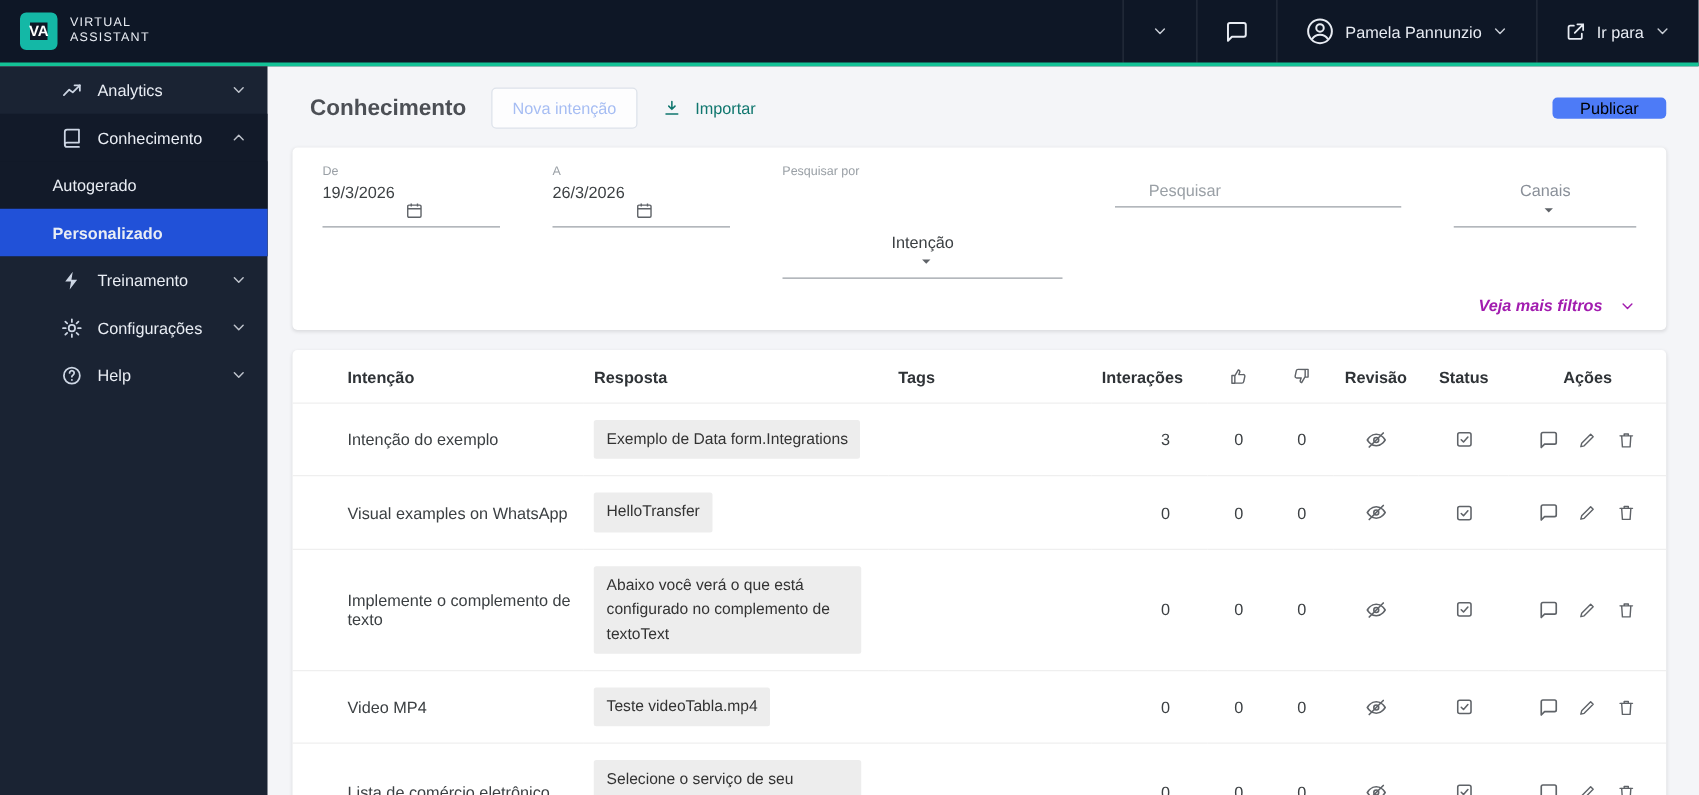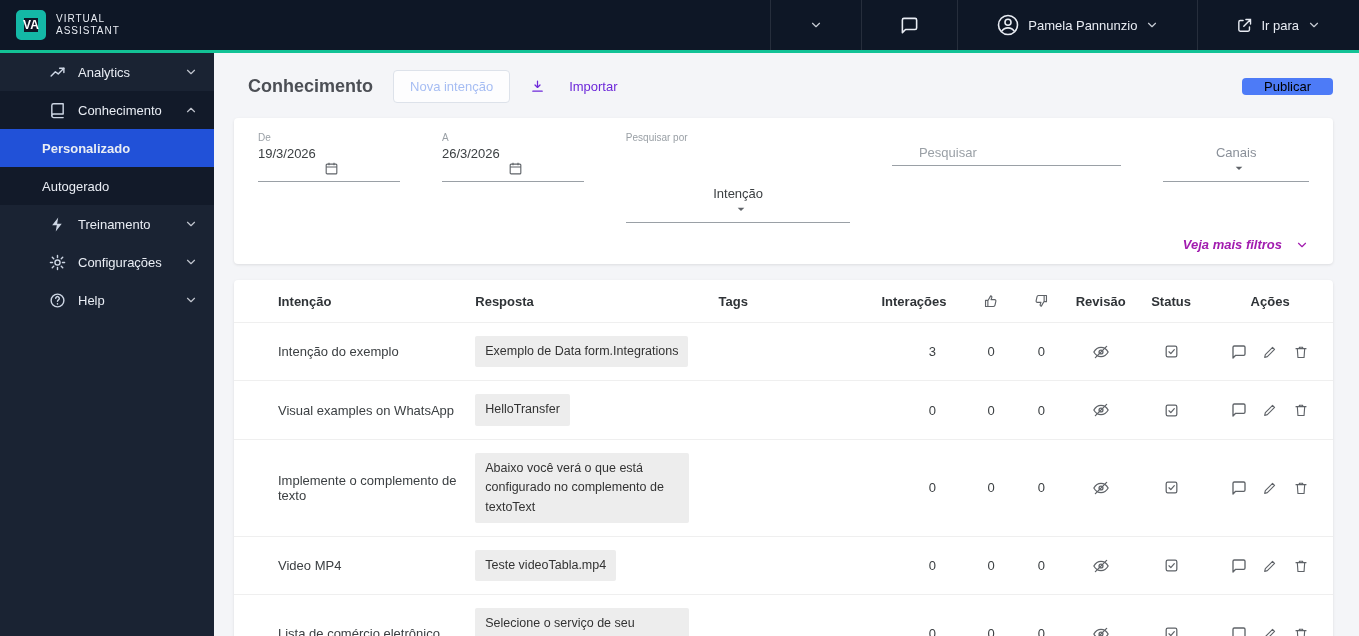--- a/index.html
+++ b/index.html
@@ -9,21 +9,21 @@
   svg.ic { display:block; }
 
   
   .topbar { height:53px; background:#0e1726; display:flex; align-items:stretch;
     border-bottom:3px solid #13c296; color:#fff; }
   .brand { display:flex; align-items:center; gap:10px; padding:0 16px; width:214px; }
   .logo-box { width:30px; height:30px; border:8px solid #14b8a6; border-radius:5px;
     display:flex; align-items:center; justify-content:center; font-size:12px; font-weight:bold; }
   .brand-text { font-size:10px; letter-spacing:1px; line-height:1.25; color:#e8ecf3; }
   .topbar-right { margin-left:auto; display:flex; align-items:stretch; }
-  .topbar-sec { display:flex; align-items:center; gap:8px; padding:0 38px;
+  .topbar-sec { display:flex; align-items:center; gap:8px; padding:0 22px;
     border-left:1px solid rgba(255,255,255,0.10); color:#e8ecf3; font-size:13px; cursor:pointer; }
   .topbar-sec .small-caret { opacity:.85; }
 
   
   .shell { display:flex; height:583px; }
 
   
   .sidebar { width:214px; background:#1a2333; color:#e9edf4; flex-shrink:0; }
   .side-item { height:38px; display:flex; align-items:center; gap:12px; padding:0 16px;
     font-size:13px; cursor:pointer;margin-left:33px; }
@@ -34,21 +34,21 @@
     font-size:13px; cursor:pointer; background:#121a29; }
   .side-child.selected { background:#2151d8; font-weight:bold; }
   .side-icon { color:#cdd6e4; }
 
   
   .main { flex:1; padding:17px 26px 0 20px; overflow:hidden; }
   .page-head { display:flex; align-items:center; gap:20px; padding-left:14px; }
   .page-title { font-size:18px; font-weight:bold; color:#4c4f55; }
   .btn-outline { border:1px solid #dde2ea; background:#fdfdfe; color:#a6bdf3;
     font-size:13px; padding:8px 16px; border-radius:4px; cursor:pointer; }
-  .btn-link { display:flex; align-items:center; gap:24px; color:#6d28d9; font-size:13px;
+  .btn-link { display:flex; align-items:center; gap:11px; color:#0f766e; font-size:13px;
     background:none; border:none; cursor:pointer; }
   .btn-primary { margin-left:auto; background:#4d7bf7; color:#000000; border:none;
     font-size:13px; padding:1px 22px; border-radius:4px; cursor:pointer; }
 
   
   .filter-card { margin-top:15px; background:#fff; border-radius:4px;
     box-shadow:0 1px 3px rgba(0,0,0,.10); padding:14px 24px 12px; }
   .filter-row { display:flex; gap:42px; }
   .field { display:flex; flex-direction:column; }
   .field .f-label { font-size:10px; color:#9aa0a6; margin-bottom:3px; }
@@ -217,25 +217,25 @@
     <div class="side-group">
       <div class="side-item">
         <svg class="ic side-icon" width="17" height="17">
             <use href="#i-book"></use>
           </svg>
         <span class="lbl">Conhecimento</span>
         <svg class="ic chev" width="14" height="14">
             <use href="#i-chev-up"></use>
           </svg>
       </div>
+      <div class="side-child">
+        <span>Autogerado</span>
+      </div>
       <div class="side-child selected">
         <span>Personalizado</span>
-      </div>
-      <div class="side-child">
-        <span>Autogerado</span>
       </div>
     </div>
     <div class="side-item">
       <svg class="ic side-icon" width="17" height="17">
           <use href="#i-bolt"></use>
         </svg>
       <span class="lbl">Treinamento</span>
       <svg class="ic chev" width="14" height="14">
           <use href="#i-chev-down"></use>
         </svg>

